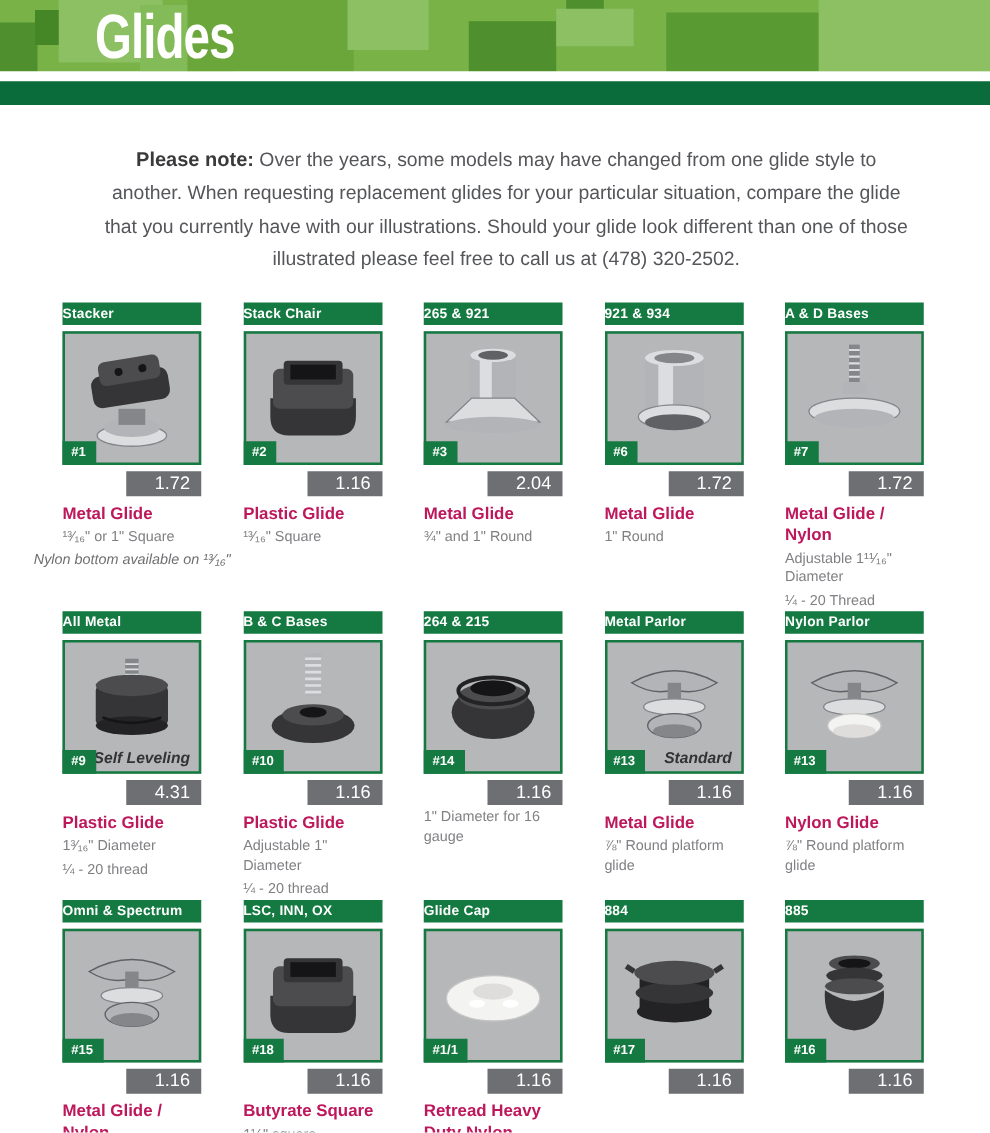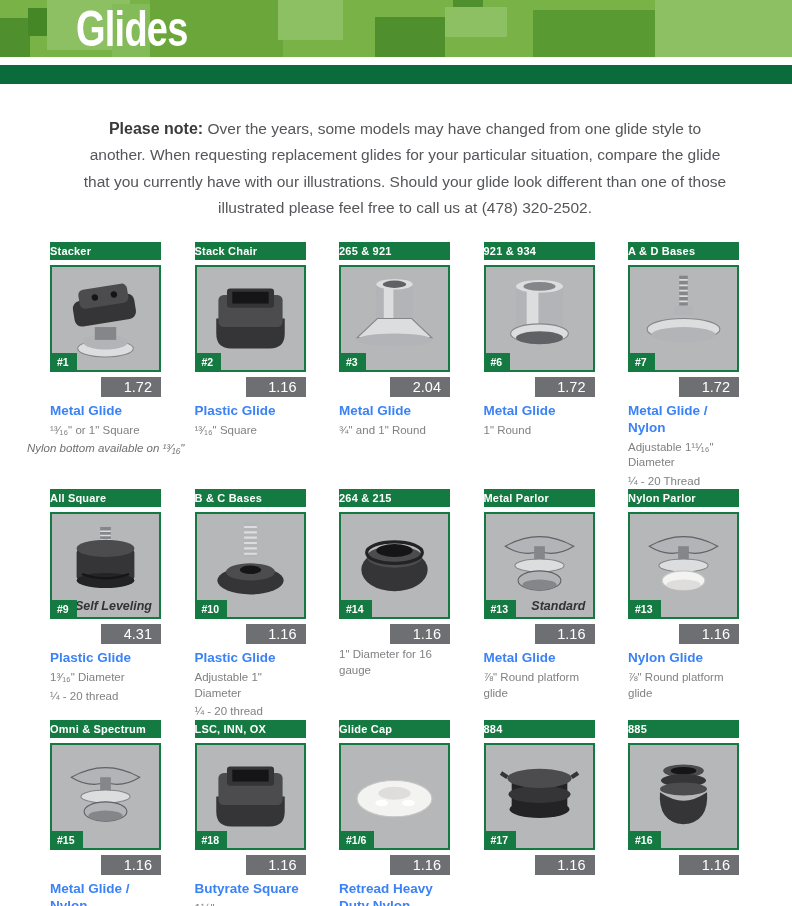--- a/index.html
+++ b/index.html
@@ -26,21 +26,21 @@
     font-size:11px;font-weight:700;text-align:left;margin-bottom:5px;letter-spacing:.2px;}
   .imgbox{position:relative;height:103px;background:var(--photo_bg);border:2px solid var(--card_green);margin-bottom:5px;}
   .photo{position:absolute;inset:0;}
   .photo svg{width:100%;height:100%;display:block;}
   .badge{position:absolute;left:-2px;bottom:-2px;background:var(--card_green);color:#fff;
     font-size:10.5px;font-weight:700;padding:3px 8px 4px 7px;}
   .img-label{position:absolute;right:7px;bottom:4px;font-style:italic;font-weight:600;
     font-size:12.5px;color:#333335;}
   .price{width:60px;height:20px;line-height:20px;background:var(--price_gray);color:#fff;
     font-size:14.5px;text-align:right;padding-right:9px;box-sizing:border-box;margin-left:auto;}
-  .name{margin-top:6px;font-size:13.5px;font-weight:700;color:#3b82f6;line-height:1.25;}
+  .name{margin-top:6px;font-size:13.5px;font-weight:700;color:#be185d;line-height:1.25;}
   .desc{font-size:11.5px;color:#808184;margin-top:3px;line-height:1.35;}
   .note-line{font-size:11.5px;font-style:italic;color:#6e6f72;margin-top:4px;margin-left:-23px;white-space:nowrap;}
 </style>
 </head>
 <body>
 
 <div class="mosaic">
   <div style="left:0;top:18px;width:30px;height:39px;background:var(--mosaic_dark2)"></div>
   <div style="left:28px;top:8px;width:49px;height:28px;background:var(--mosaic_dark)"></div>
   <div style="left:47px;top:0;width:83px;height:50px;background:var(--mosaic_light)"></div>
@@ -165,21 +165,21 @@
       <div class="badge">#7</div>
     </div>
     <div class="price">1.72</div>
     <div class="name">Metal Glide / Nylon</div>
     <div class="desc">Adjustable 1¹¹⁄₁₆" Diameter</div>
     <div class="desc desc-wrap"><span>¼ - 20 Thread</span></div>
 
   </div>
 
   <div class="card">
-    <div class="card-header">All Square</div>
+    <div class="card-header">All Metal</div>
     <div class="imgbox">
       <div class="photo">
           <svg viewBox="0 0 100 96" preserveAspectRatio="xMidYMid meet">
             <rect x="45" y="12" width="10" height="16" fill="#84868a"></rect>
             <path d="M45 16h10M45 20h10M45 24h10" stroke="#dcdddf" stroke-width="1.4"></path>
             <rect x="23" y="32" width="54" height="30" rx="4" fill="#353537"></rect>
             <ellipse cx="50" cy="32" rx="27" ry="8" fill="#4c4c4e"></ellipse>
             <ellipse cx="50" cy="62" rx="27" ry="7" fill="#232325"></ellipse>
             <path d="M28 56 q22 8 44 0" stroke="#151517" stroke-width="2" fill="none"></path>
           </svg>
@@ -322,21 +322,21 @@
     <div class="imgbox">
       <div class="photo">
           <svg viewBox="0 0 100 96" preserveAspectRatio="xMidYMid meet">
             <ellipse cx="50" cy="50" rx="35" ry="17" fill="#f3f3f1" stroke="#c6c5c3"></ellipse>
             <ellipse cx="50" cy="45" rx="15" ry="6" fill="#dedddb"></ellipse>
             <ellipse cx="38" cy="54" rx="6" ry="3" fill="#ffffff"></ellipse>
             <ellipse cx="63" cy="54" rx="6" ry="3" fill="#ffffff"></ellipse>
           </svg>
         </div>
 
-      <div class="badge">#1/6</div>
+      <div class="badge">#1/1</div>
     </div>
     <div class="price">1.16</div>
     <div class="name">Retread Heavy Duty Nylon</div>
 
   </div>
 
   <div class="card">
     <div class="card-header">884</div>
     <div class="imgbox">
       <div class="photo">

